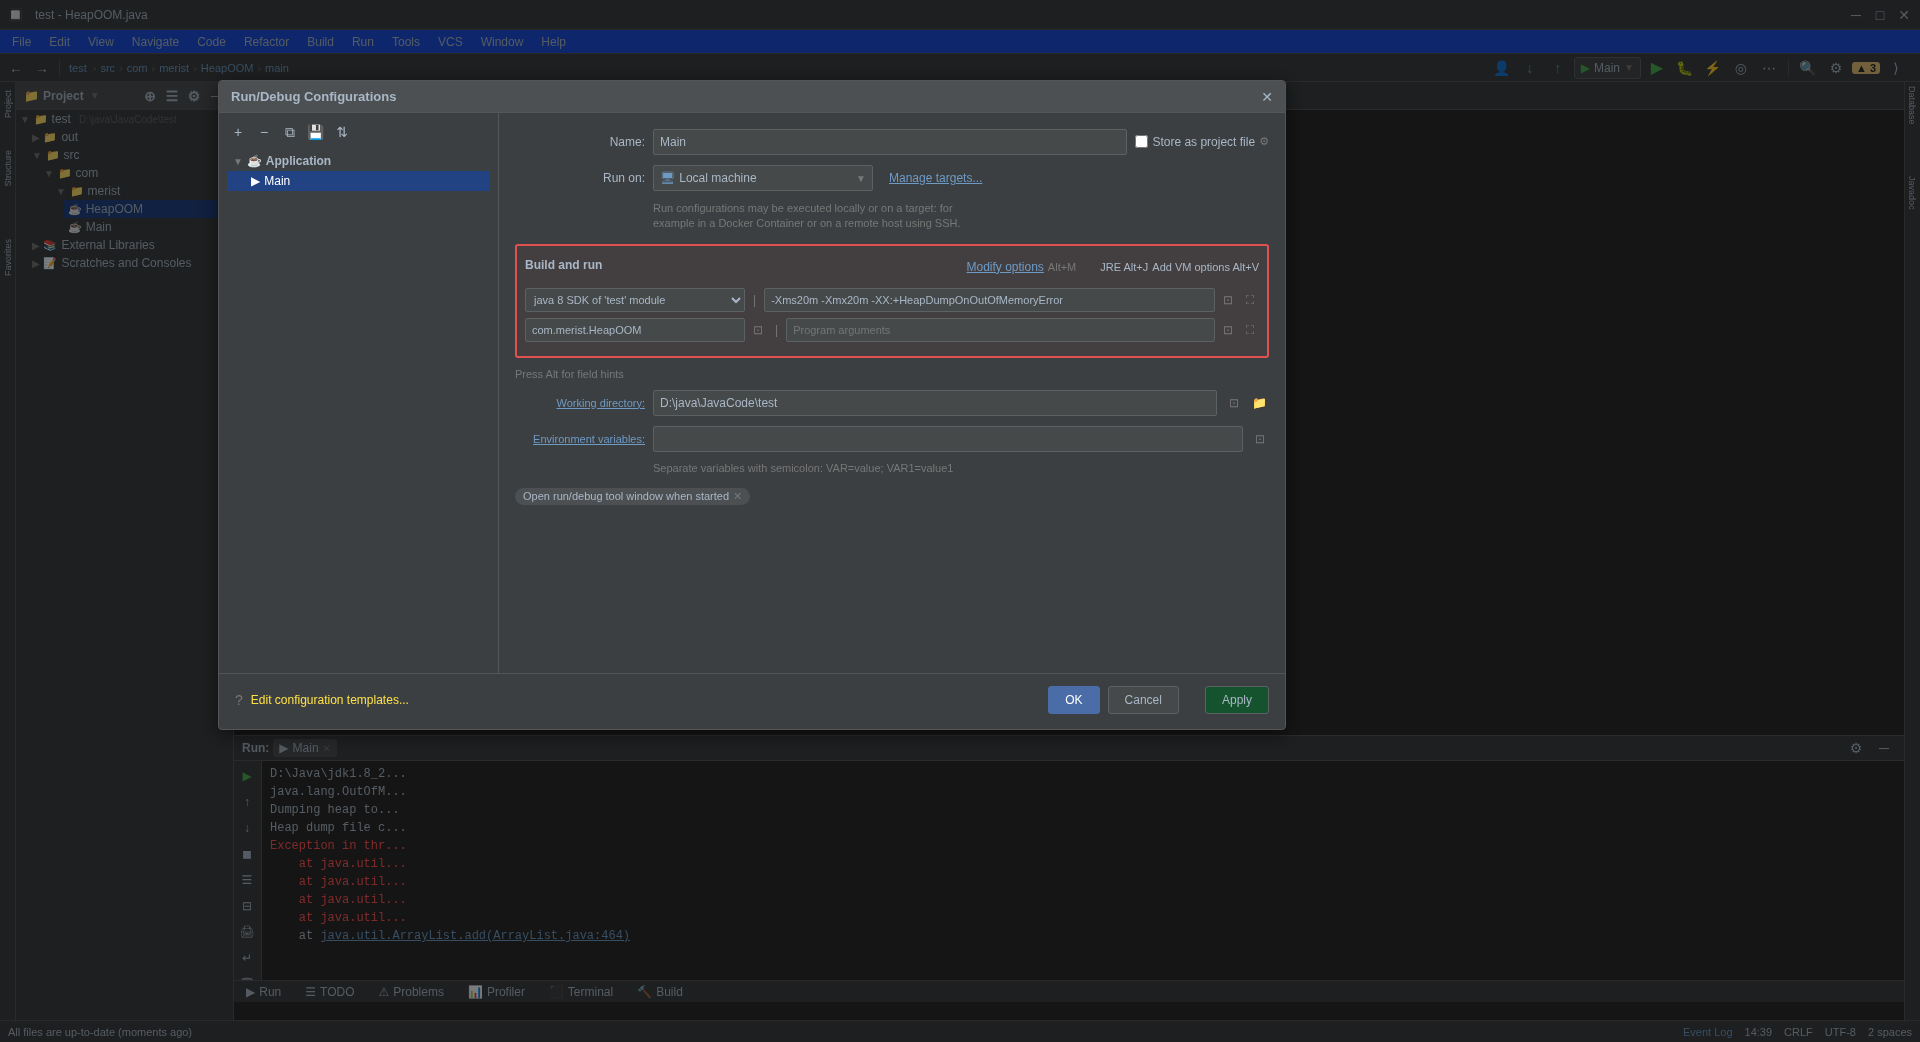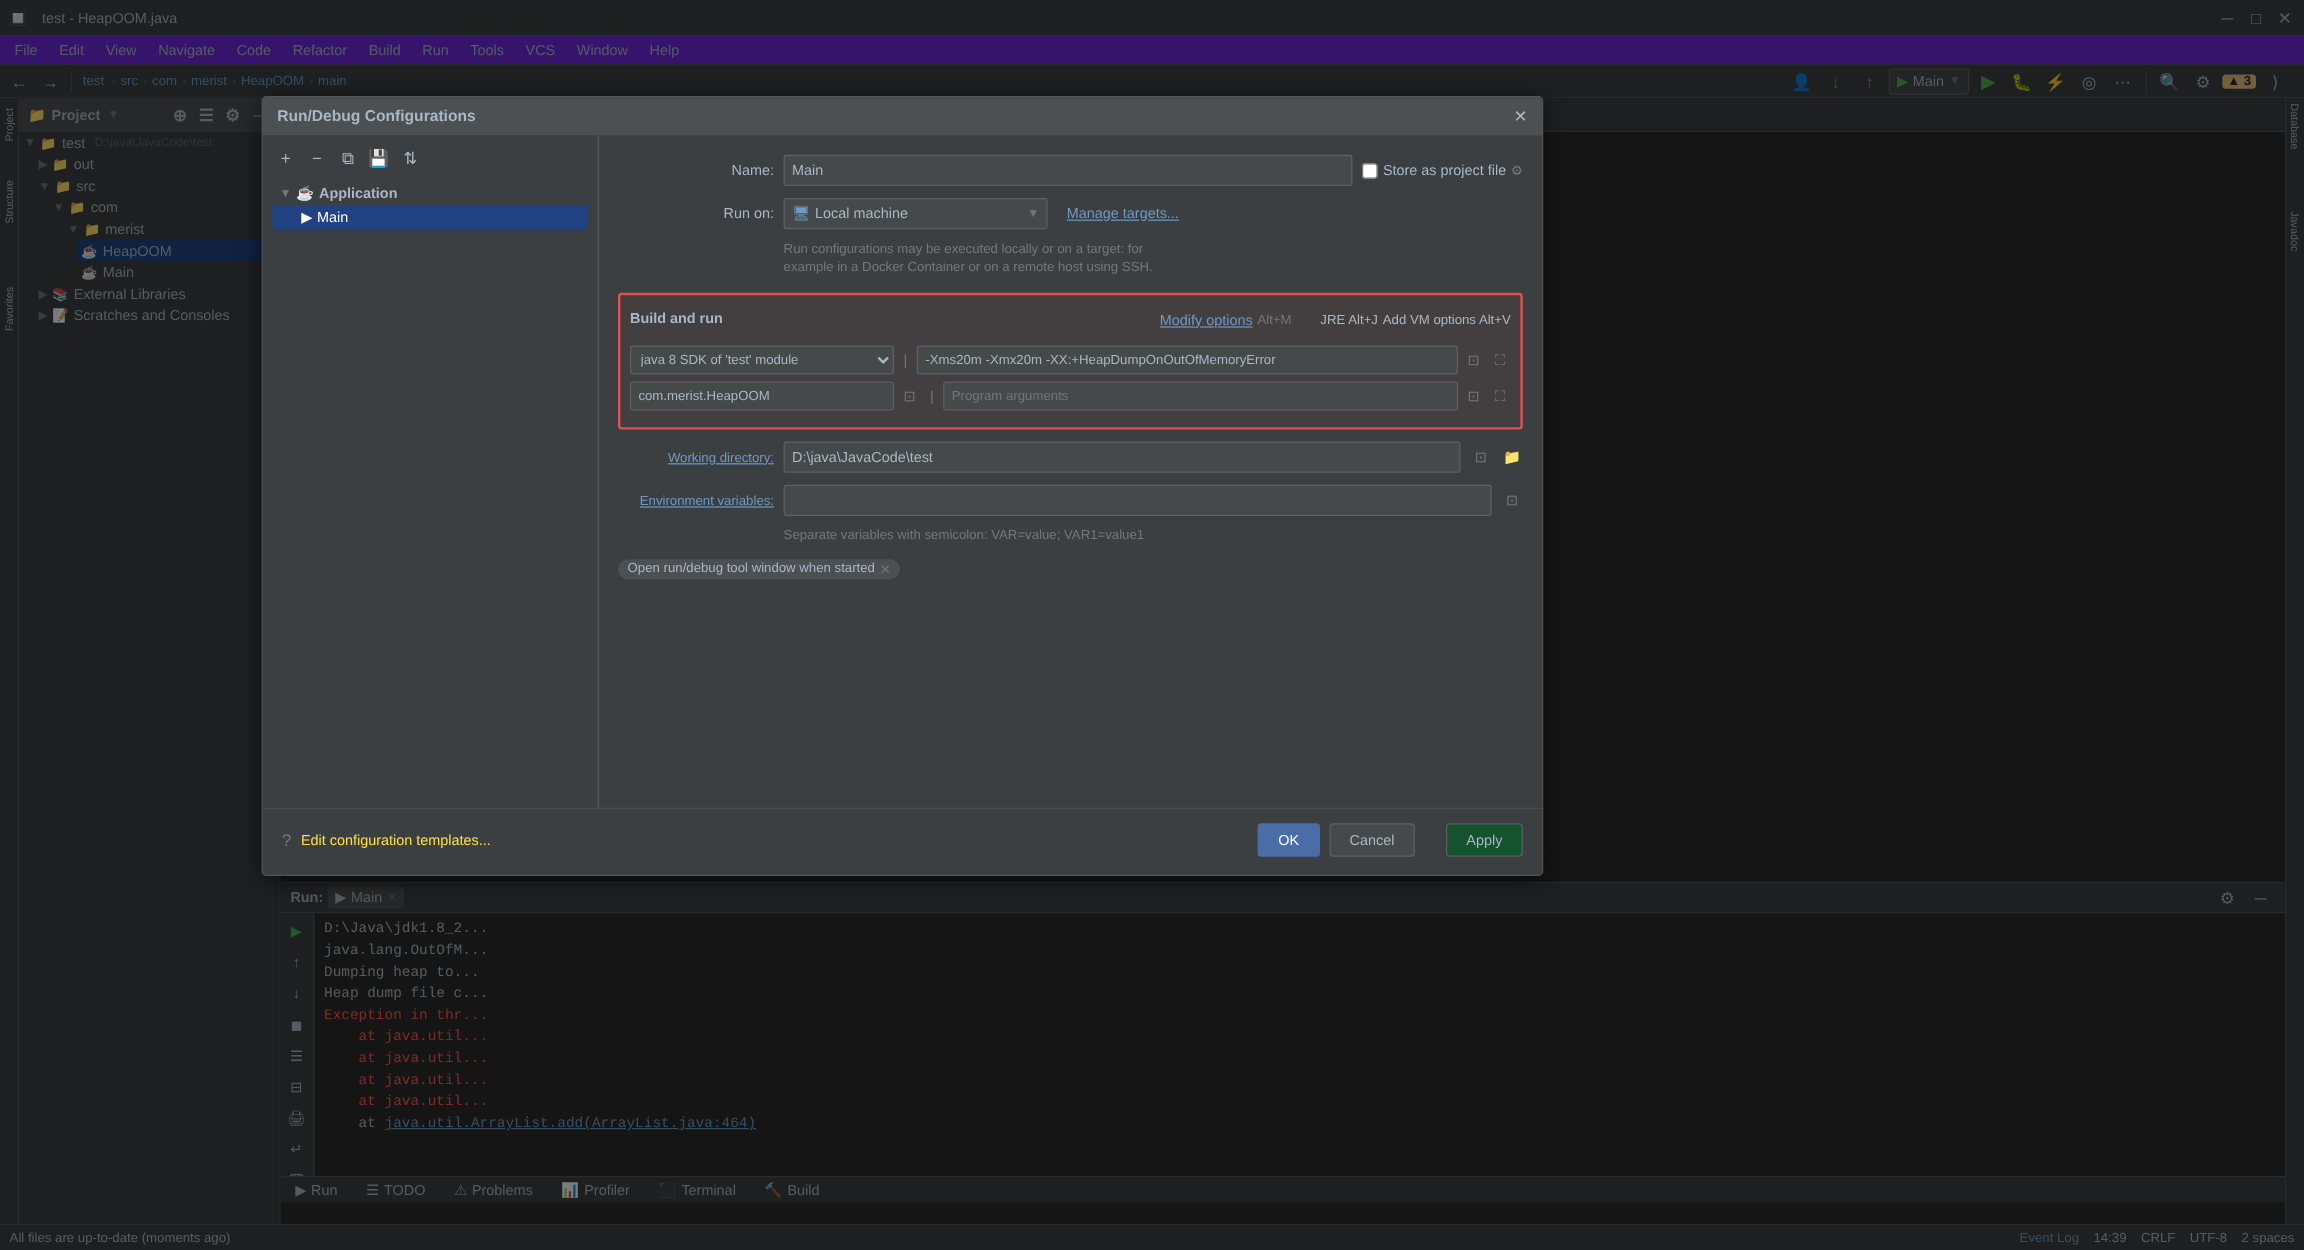--- a/index.html
+++ b/index.html
@@ -38,21 +38,21 @@
     }
     .win-btn {
       width: 16px; height: 16px;
       display: flex; align-items: center; justify-content: center;
       cursor: pointer; color: #a9b7c6; font-size: 14px;
     }
 
     
     .menu-bar {
       height: 24px;
-      background: #6d28d9;
+      background: #1d4ed8;
       display: flex;
       align-items: center;
       padding: 0 4px;
       gap: 2px;
       border-bottom: 1px solid #555;
     }
     .menu-item {
       padding: 2px 8px;
       cursor: pointer;
       border-radius: 3px;
@@ -317,21 +317,21 @@
       background: #45494a;
       border: 1px solid #5c6164;
       color: #a9b7c6;
       padding: 0 6px;
       font-size: 12px;
       border-radius: 2px;
       outline: none;
     }
     .form-checkbox {
       display: flex;
-      align-items: flex-end;
+      align-items: flex-start;
       gap: 4px;
     }
     .section-title {
       font-size: 12px;
       font-weight: bold;
       color: #a9b7c6;
       margin-bottom: 8px;
       margin-top: 4px;
     }
     .tag-chip {
@@ -821,20 +821,21 @@
           <div class="build-run-row">
             <input class="build-run-input" type="text" value="com.merist.HeapOOM" style="width: 220px; flex: 0 0 auto;">
             <div class="expand-btn">⊡</div>
             <span style="color:#777;margin:0 4px">|</span>
             <input class="build-run-input" type="text" placeholder="Program arguments" style="flex: 1 1 0%;">
             <div class="expand-btn">⊡</div>
             <div class="expand-btn">⛶</div>
           </div>
         </div>
 
+        <div style="font-size:11px;color:#777;margin-bottom:10px">Press Alt for field hints</div>
 
         <div class="form-row">
           <span class="form-label">
             <span class="form-label-under">Working directory:</span>
           </span>
           <input class="form-input" type="text" style="flex: 1 1 0%;" value="D:\java\JavaCode\test">
           <div class="expand-btn">⊡</div>
           <div class="expand-btn">📁</div>
         </div>
 

